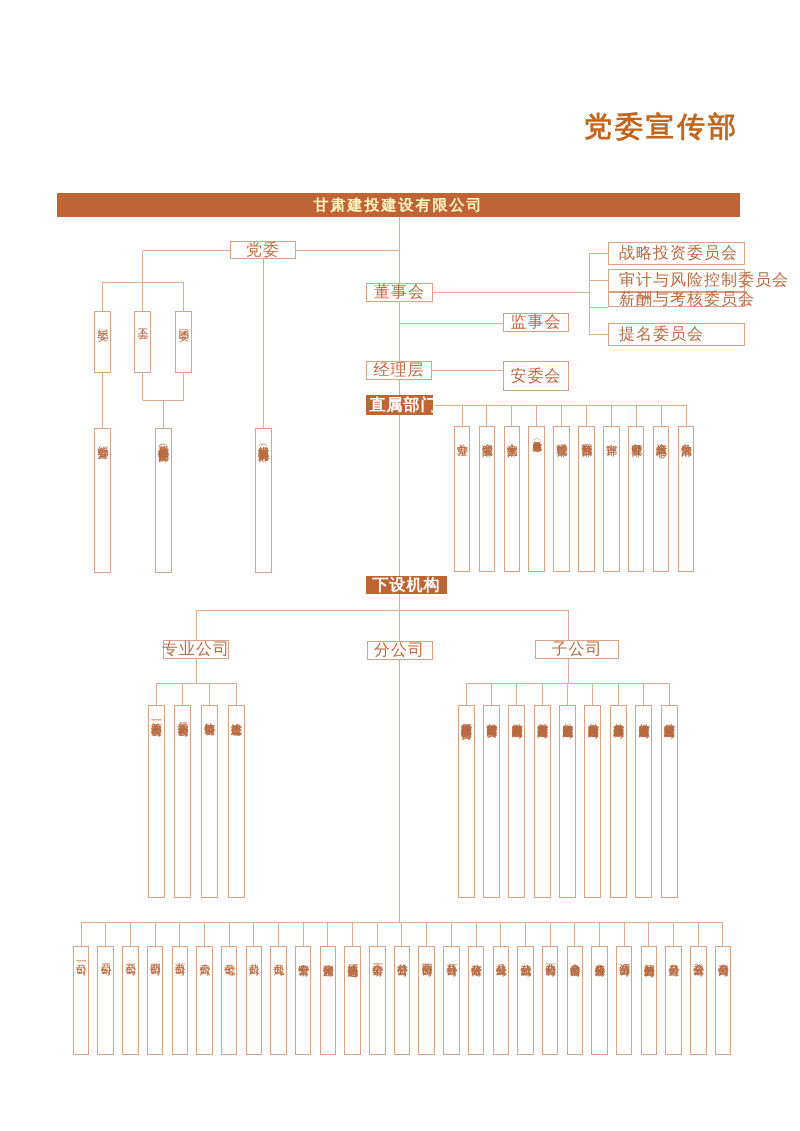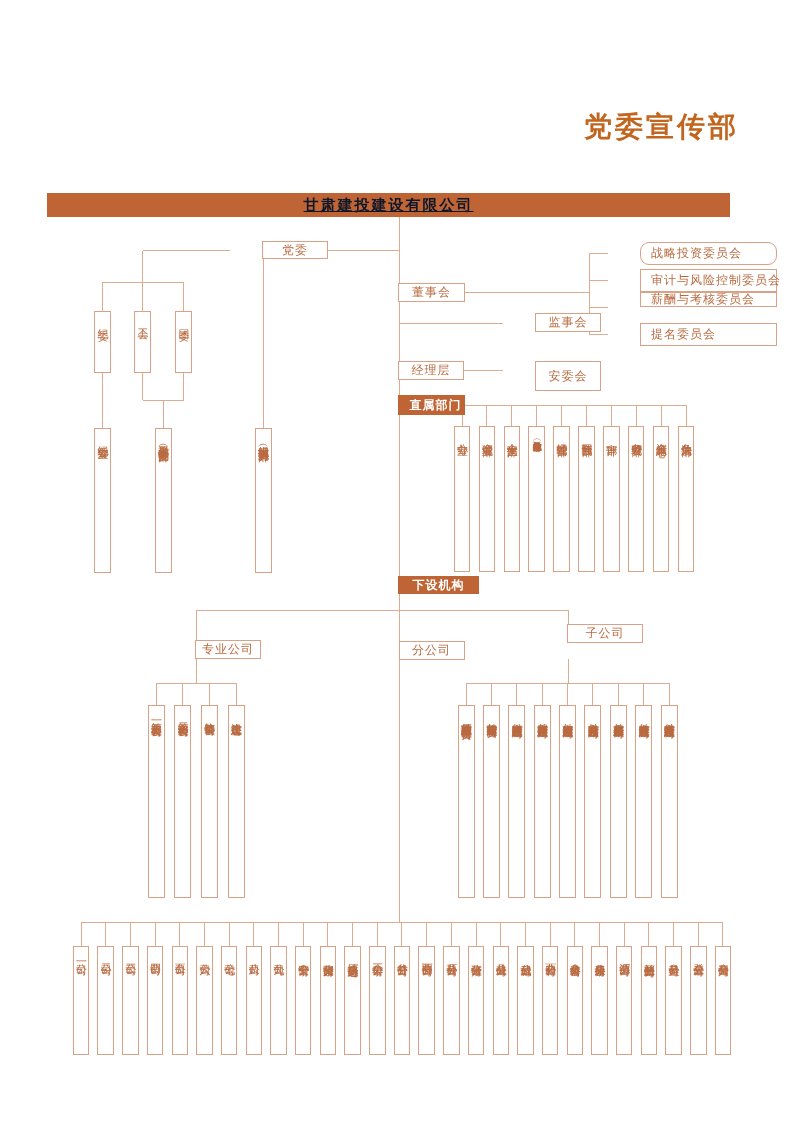--- a/index.html
+++ b/index.html
@@ -8,30 +8,30 @@
     font-family:"Liberation Sans","DejaVu Sans",sans-serif;
   }
   .title-en{
     position:absolute;right:62px;top:66px;font-size:36px;font-weight:bold;font-style:italic;
     color:#c0661f;letter-spacing:1px;
   }
   .title-zh{
     position:absolute;right:61px;top:108px;font-size:28px;font-weight:bold;color:#c0661f;letter-spacing:3px;
   }
   .bar{
-    position:absolute;left:47px;top:193px;width:683px;height:24px;background:#bf6434;
-    color:#0f172a;font-size:15px;font-weight:bold;letter-spacing:2px;
-    display:flex;align-items:center;justify-content:center;box-sizing:border-box;text-decoration:underline;
+    position:absolute;left:57px;top:193px;width:683px;height:24px;background:#bf6434;
+    color:#fef9c3;font-size:15px;font-weight:bold;letter-spacing:2px;
+    display:flex;align-items:center;justify-content:center;box-sizing:border-box;
   }
   svg#connectors{position:absolute;left:0;top:0;}
   svg#connectors line{stroke:#dcab90;stroke-width:1;shape-rendering:crispEdges;}
   .hbox{
     position:absolute;background:#ffffff;border:1px solid #d9a186;color:#b96a40;
-    font-size:12px;display:flex;align-items:center;justify-content:center;
-    box-sizing:border-box;letter-spacing:1px;white-space:nowrap;margin-left:32px;
+    font-size:16px;display:flex;align-items:center;justify-content:center;
+    box-sizing:border-box;letter-spacing:1px;white-space:nowrap;
   }
   .hbox.left{justify-content:flex-start;padding-left:10px;}
   .hbox.fill{background:#bf6434;border:1px solid #bf6434;color:#ffffff;font-weight:bold;}
   .vbox{
     position:absolute;background:#ffffff;border:1px solid #d9a186;color:#b96a40;
     writing-mode:vertical-rl;text-orientation:mixed;font-size:11px;line-height:15px;
     box-sizing:border-box;display:flex;align-items:center;justify-content:flex-start;
     padding-top:8px;letter-spacing:0.5px;
   }
   .vbox.small{font-size:9px;letter-spacing:0;}
@@ -135,31 +135,31 @@
   <div id="chart">
 
     <div class="bar">甘肃建投建设有限公司</div>
 
     <div class="hbox" style="left:230px;top:241px;width:66px;height:18px;">党委</div>
     <div class="hbox" style="left:366px;top:283px;width:67px;height:19px;">董事会</div>
     <div class="hbox" style="left:503px;top:313px;width:66px;height:19px;">监事会</div>
     <div class="hbox" style="left:366px;top:361px;width:66px;height:19px;">经理层</div>
     <div class="hbox" style="left:503px;top:361px;width:66px;height:30px;">安委会</div>
 
-    <div class="hbox left" style="left:608px;top:242px;width:137px;height:23px;border-radius:9px;">战略投资委员会</div>
+    <div class="hbox left" style="left:608px;top:242px;width:137px;height:23px;">战略投资委员会</div>
     <div class="hbox left" style="left:608px;top:269px;width:137px;height:23px;">审计与风险控制委员会</div>
     <div class="hbox left" style="left:608px;top:292px;width:137px;height:15px;">薪酬与考核委员会</div>
     <div class="hbox left" style="left:608px;top:323px;width:137px;height:23px;">提名委员会</div>
 
     <div class="hbox fill" style="left:366px;top:395px;width:67px;height:20px;padding-left:8px;">直属部门</div>
     <div class="hbox fill" style="left:366px;top:576px;width:81px;height:18px;">下设机构</div>
 
     <div class="hbox" style="left:163px;top:640px;width:66px;height:19px;">专业公司</div>
     <div class="hbox" style="left:366.5px;top:641px;width:66px;height:19px;">分公司</div>
-    <div class="hbox" style="left:535px;top:624px;width:76px;height:19px;">子公司</div>
+    <div class="hbox" style="left:535px;top:640px;width:84px;height:19px;">子公司</div>
 
     <div class="vbox" style="left:94px;top:311px;width:17px;height:62px;">纪委</div>
     <div class="vbox" style="left:134px;top:311px;width:17px;height:62px;">工会</div>
     <div class="vbox" style="left:175px;top:311px;width:17px;height:62px;">团委</div>
 
     <div class="vbox" style="left:94px;top:428px;width:17px;height:145px;">纪委办公室</div>
     <div class="vbox" style="left:154.5px;top:428px;width:17px;height:145px;">党群工作部（党委宣传部）</div>
     <div class="vbox" style="left:254.5px;top:428px;width:17px;height:145px;">党委组织部（人力资源部）</div>
 
   <div class="vbox" style="left: 453.75px; top: 426px; width: 16.5px; height: 146px;">办公室</div>

